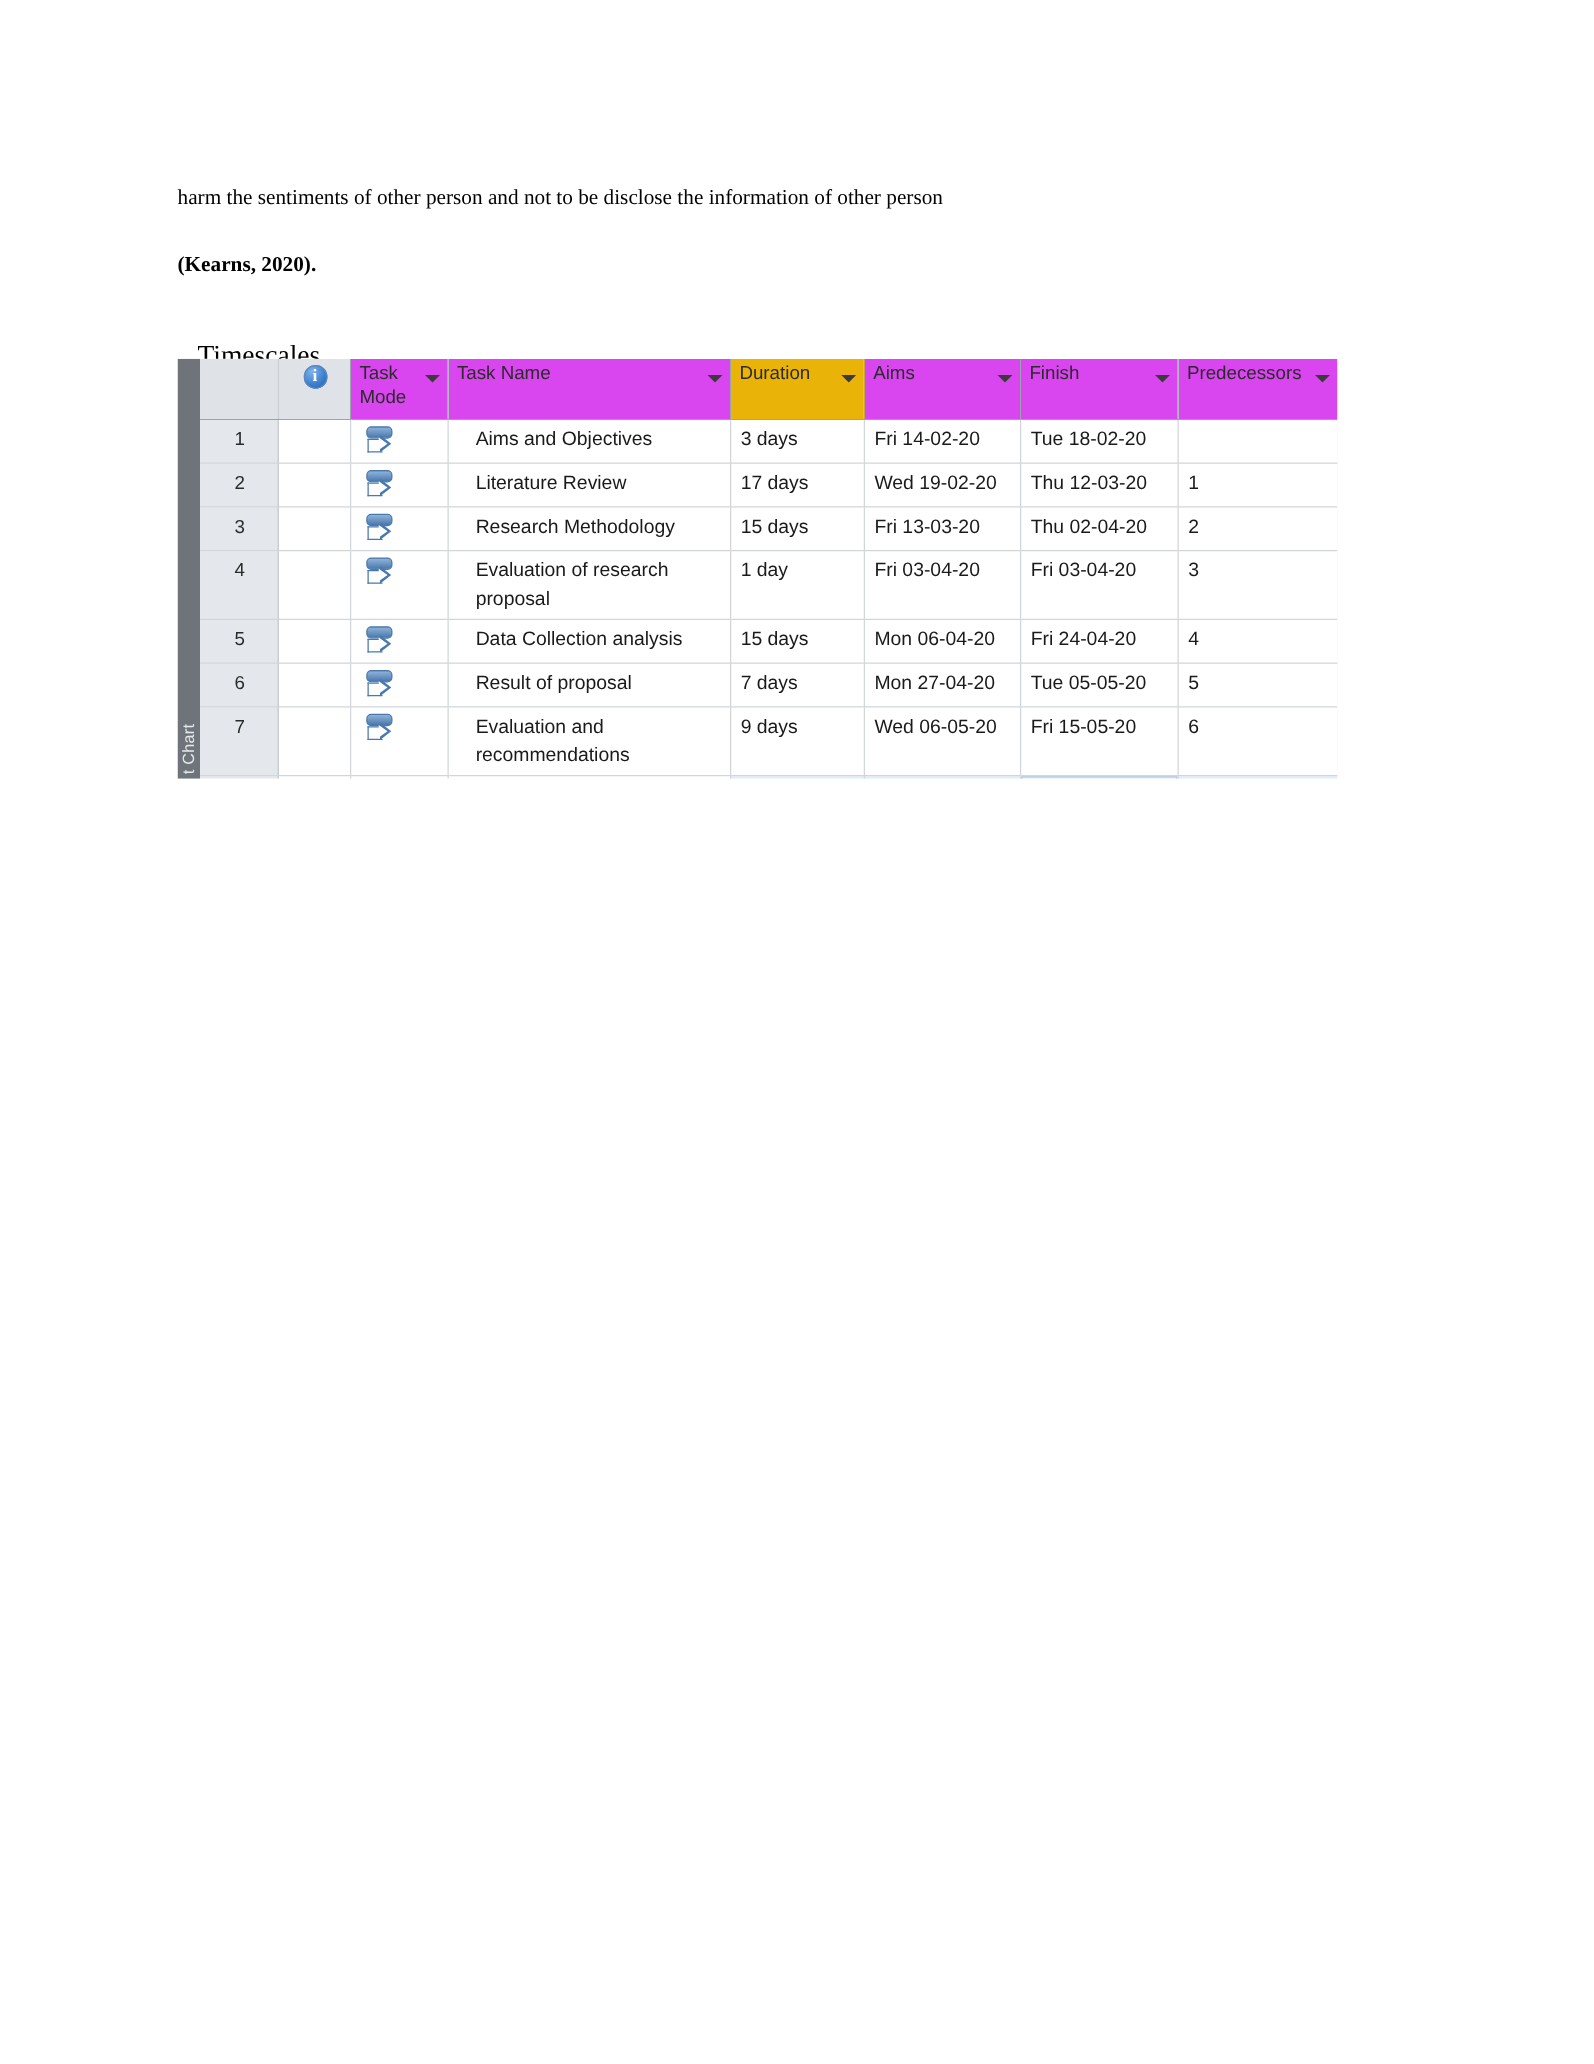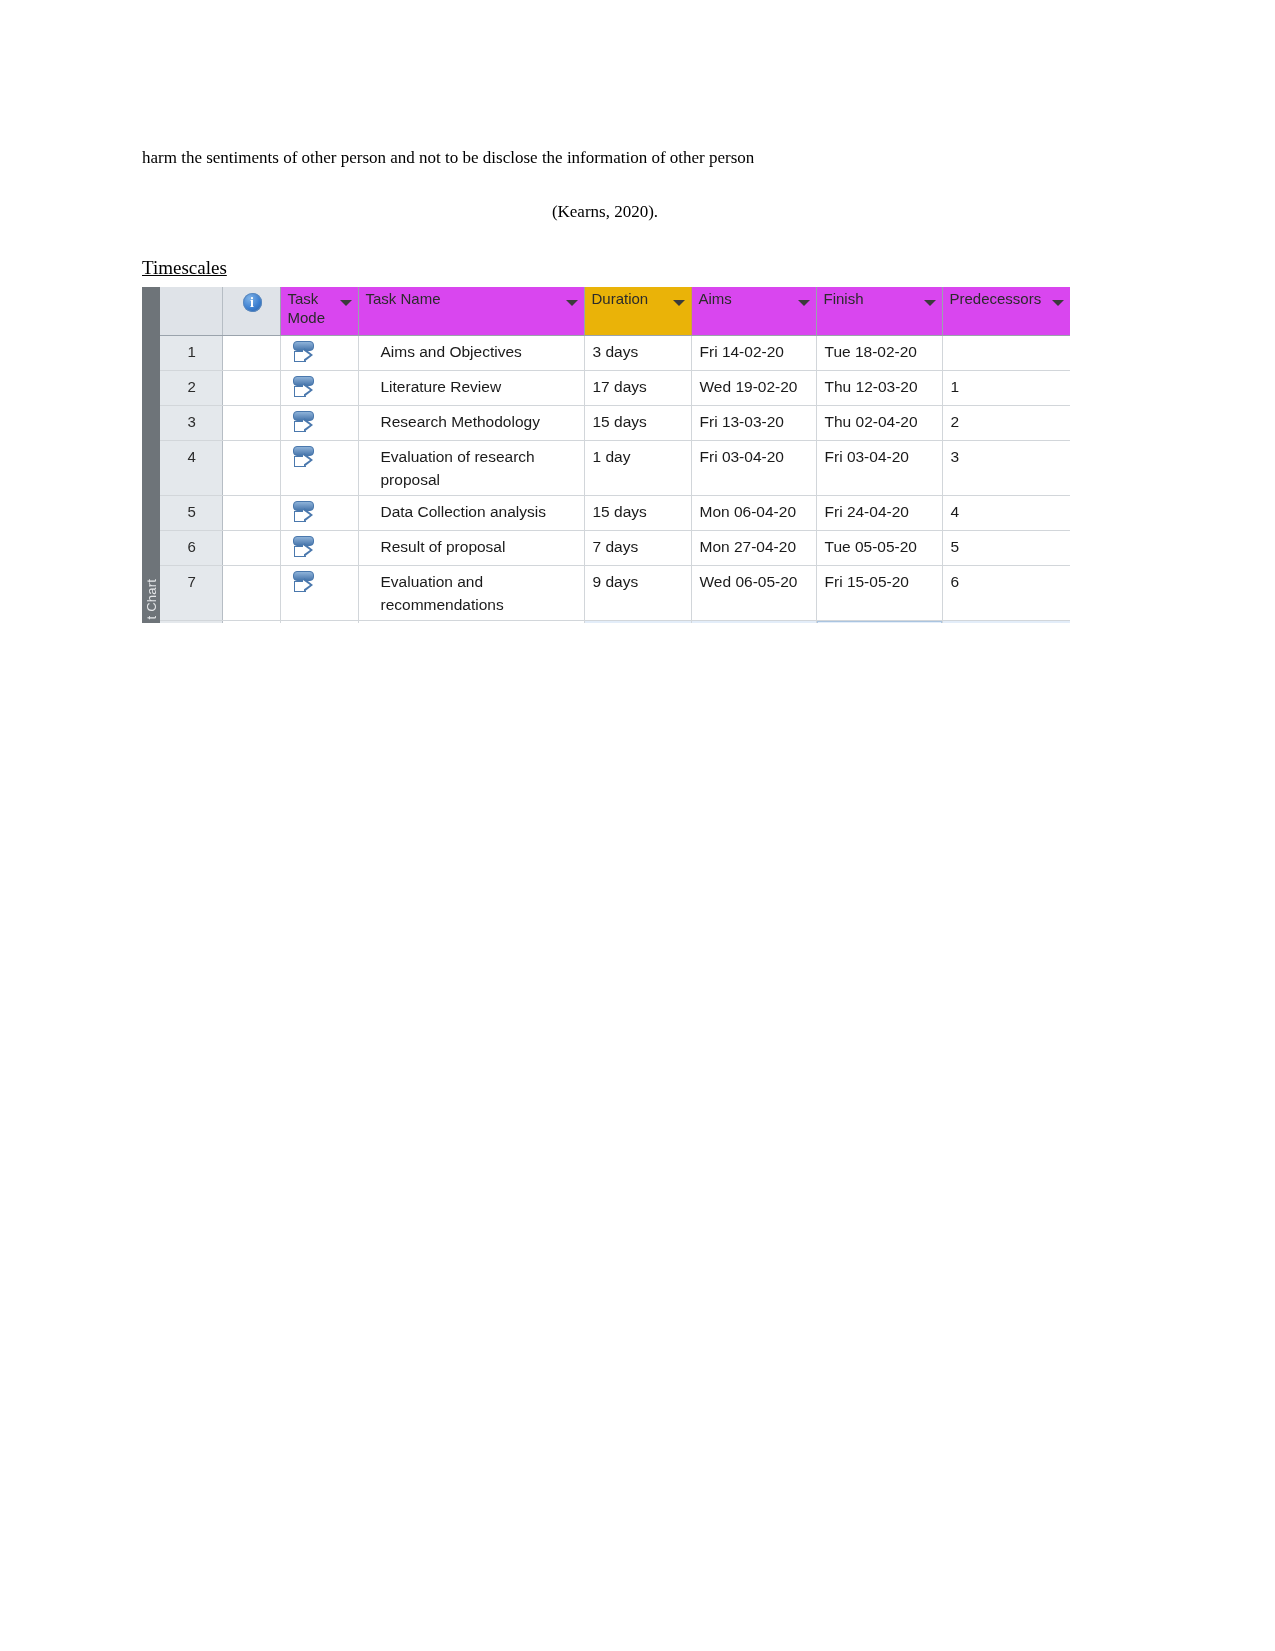--- a/index.html
+++ b/index.html
@@ -25,30 +25,30 @@
   .para {
     font-family: "Liberation Serif", serif;
     font-size: 17px;
     line-height: 40px;
     color: #000000;
     text-align: justify;
     text-justify: inter-word;
     margin: 0 0 14px 0;
   }
   .para-last-line {
-    text-align: center;
+    text-align: left;
+    font-weight: bold;
   }
   .heading-underline {
     font-family: "Liberation Serif", serif;
-    font-size: 19px;
+    font-size: 22px;
     line-height: 28px;
     color: #000000;
-    text-decoration: underline;
     display: inline-block;
-    margin: 0;
+    margin: 16px;
   }
   .heading-wrap {
     margin-top: 22px;
   }
 
   
   .project-grid {
     position: absolute;
     left: 142px;
     top: 287px;

